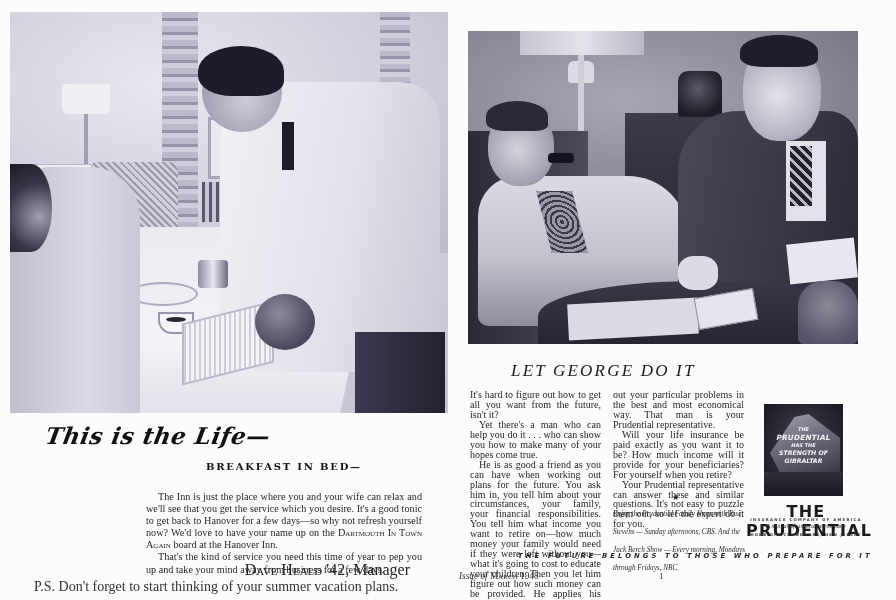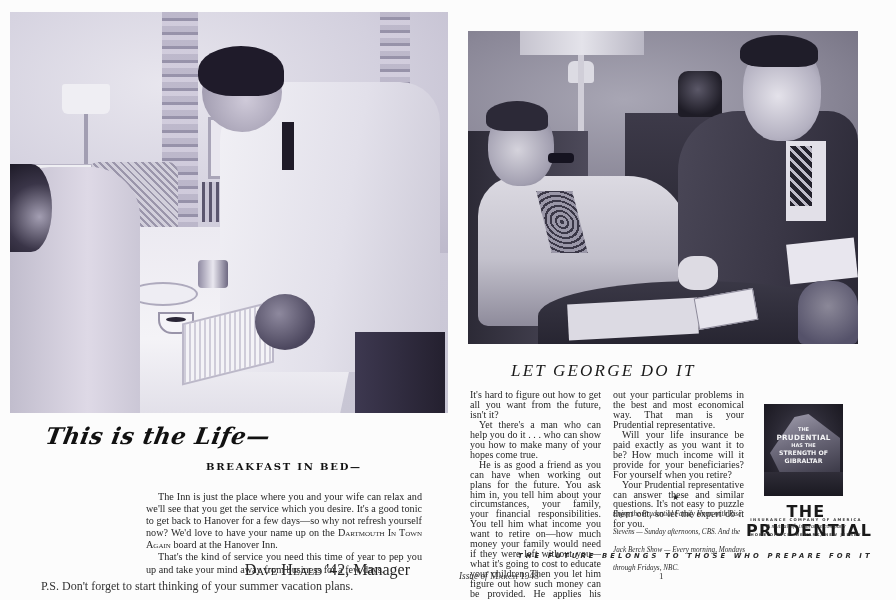--- a/index.html
+++ b/index.html
@@ -75,21 +75,21 @@
       letter-spacing: 1.8px; color: #111;
     }
     .lede { position:absolute; left:146px; top:478px; font-size:10.3px; color:#222; }
     .body-left {
       position: absolute; left: 146px; top: 491px; width: 276px;
       font-size: 10.2px; line-height: 12.1px; color: #262626; text-align: justify;
     }
     .body-left p { text-indent: 12px; margin: 0; }
     .smallcaps { font-variant: small-caps; }
     .signature { position:absolute; right: 42px; top: 561px; font-size:16px; color:#262626; }
-    .postscript { position:absolute; left: 41px; top: 579px; font-size: 12px; color:#333; }
+    .postscript { position:absolute; left: 34px; top: 579px; font-size: 14px; color:#333; }
 
     
     .photo-right {
       position: absolute; left: 16px; top: 31px; width: 390px; height: 313px;
       background: linear-gradient(180deg,#8c8a98 0%,#7e7b8c 50%,#5f5c6e 100%);
       overflow: hidden;
     }
     .photo-right .wall { position:absolute; left:0; top:0; width:100%; height:55%;
       background: radial-gradient(ellipse at 40% 40%, #a8a6b4 0%, #8a8797 60%, #6e6b7c 100%); }
     .photo-right .lampshade { position:absolute; left:52px; top:0; width:124px; height:24px;
@@ -157,21 +157,21 @@
     .logo-box {
       position:absolute; left: 312px; top: 404px; width: 79px; height: 92px;
       background: radial-gradient(ellipse at 50% 45%, #4b4858 0%, #2a2833 55%, #16141c 100%);
       overflow: hidden;
     }
     .logo-box .rock { position:absolute; left: 6px; top: 10px; width: 70px; height: 60px;
       background: linear-gradient(160deg,#a5a2b2 0%,#6e6b7c 45%,#3a3846 100%);
       clip-path: polygon(15% 100%, 0% 65%, 35% 5%, 55% 0%, 100% 40%, 100% 100%); }
     .logo-box .water { position:absolute; left:0; top:68px; width:100%; height:24px; background: linear-gradient(180deg,#2f2d38,#1a1921); }
     .logo-text { position:absolute; left: 0; top: 22px; width: 100%; text-align:center;
-      font-family: "DejaVu Sans", sans-serif; font-weight: bold; color:#f4f4f6; line-height: 7.8px; }
+      font-family: "DejaVu Sans", sans-serif; font-weight: bold; color:#f4f4f6; line-height: 7.8px; font-style: italic; }
     .logo-text .l1 { font-size: 5px; display:block; }
     .logo-text .l2 { font-size: 7.2px; display:block; letter-spacing: 0.3px; }
     .logo-text .l3 { font-size: 5px; display:block; }
     .logo-text .l4 { font-size: 6.2px; display:block; }
     .logo-text .l5 { font-size: 6.2px; display:block; }
     .brand-name {
       position:absolute; left: 294px; top: 502px; width: 120px; text-align:center;
       font-family: "DejaVu Sans", sans-serif; font-weight: bold; font-size: 16px;
       letter-spacing: 1.2px; color:#1a1a1a;
     }

